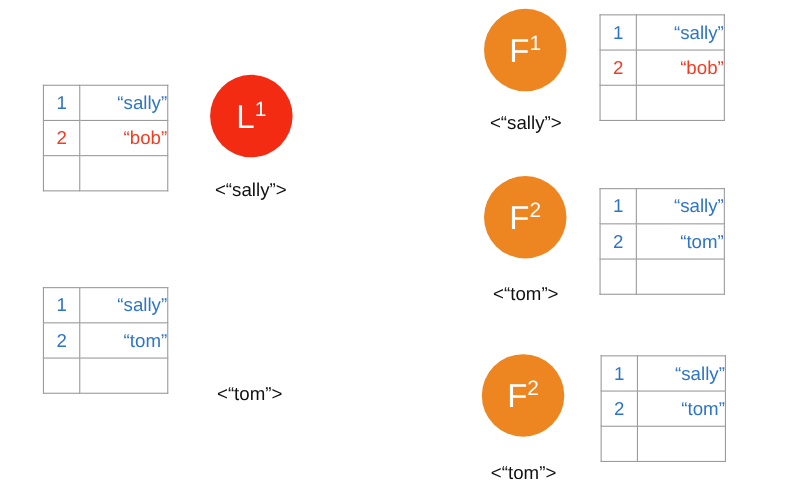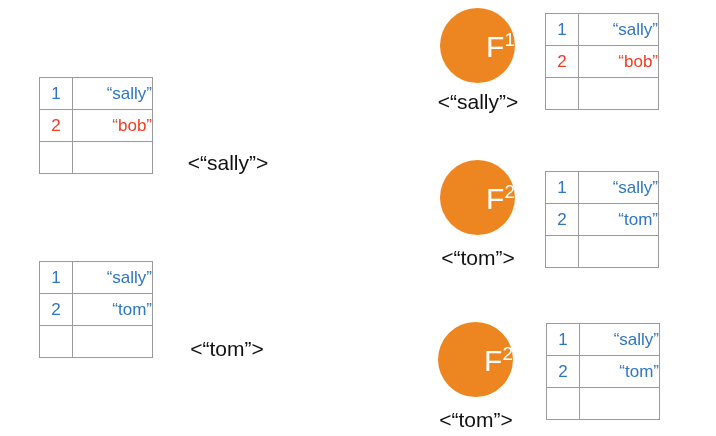--- a/index.html
+++ b/index.html
@@ -40,40 +40,41 @@
     padding-left: 8px;
   }
 
   
   .node-circle {
     width: 75px;
     height: 75px;
     border-radius: 50%;
     display: flex;
     align-items: center;
-    justify-content: flex-end;
+    justify-content: center;
     color: var(--circle_text);
   }
   .node-letter {
     font-size: 30px;
     line-height: 1;
   }
   .node-sup {
     font-size: 19px;
     line-height: 1;
     vertical-align: 11px;
   }
 
   
   .node-label {
     width: 160px;
     text-align: center;
-    font-size: 21px;
+    font-size: 17px;
     color: var(--label_black);
     white-space: nowrap;
+    margin-top: 12px;
   }
 
   
   .fill-red    { background: var(--node_red); }
   .fill-orange { background: var(--node_orange); }
   .ink-blue    { color: var(--text_blue); }
   .ink-red     { color: var(--text_red); }
 </style>
 </head>
 <body>
@@ -89,20 +90,23 @@
     <tr>
       <td class="idx ink-red">2</td>
       <td class="val ink-red">“bob”</td>
     </tr>
     <tr>
       <td class="idx"></td>
       <td class="val"></td>
     </tr>
   </tbody>
     </table>
+  <div class="node-circle abs fill-red" style="left:191px; top:68px;">
+    <span class="node-letter"><span>L</span><sup class="node-sup">1</sup></span>
+  </div>
   <div class="node-label abs" style="left:148px; top:151px;">&lt;“sally”&gt;</div>
 
   <table class="vtable abs" style="left:39px; top:261px;">
     <tbody>
         <tr>
       <td class="idx ink-blue">1</td>
       <td class="val ink-blue">“sally”</td>
     </tr>
     <tr>
       <td class="idx ink-blue">2</td>

